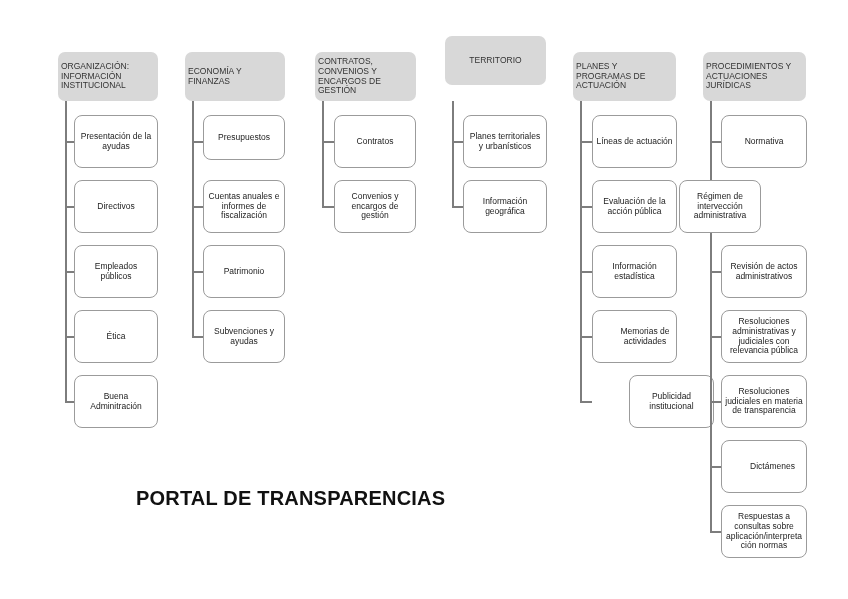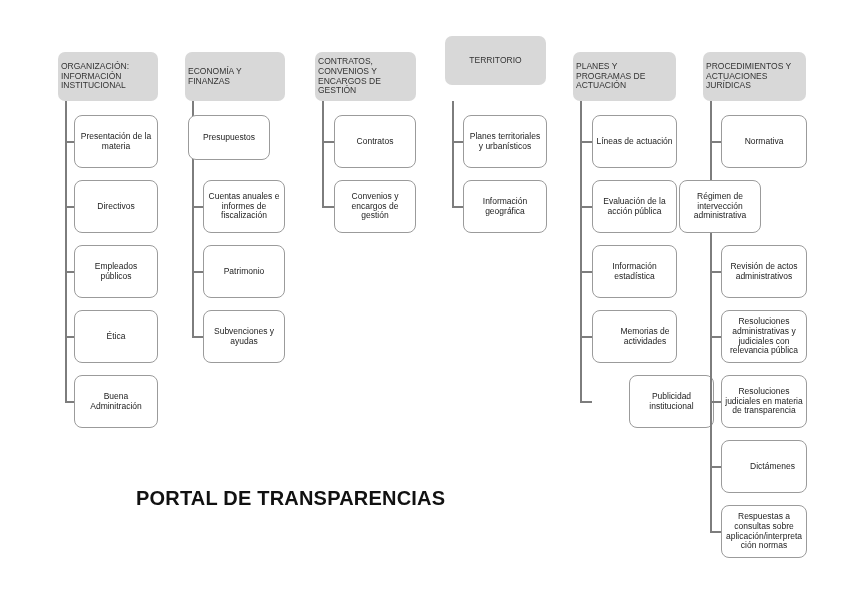--- a/index.html
+++ b/index.html
@@ -58,35 +58,35 @@
 </style>
 </head>
 <body>
 
 <div id="canvas">
   <div id="diagram">
       <div class="column">
         <div class="header-box" style="left: 58px; top: 52px; width: 100px; height: 49px;">ORGANIZACIÓN: INFORMACIÓN INSTITUCIONAL</div>
         <div class="vline" style="left: 65px; top: 101px; width: 2px; height: 300.5px;"></div>
         <div class="hline" style="left: 65px; top: 140.5px; width: 9px; height: 2px;"></div>
-        <div class="child-box" style="left: 74px; top: 115px; width: 84px; height: 53px;">Presentación de la materia</div>
+        <div class="child-box" style="left: 74px; top: 115px; width: 84px; height: 53px;">Presentación de la ayudas</div>
         <div class="hline" style="left: 65px; top: 205.5px; width: 9px; height: 2px;"></div>
         <div class="child-box" style="left: 74px; top: 180px; width: 84px; height: 53px;">Directivos</div>
         <div class="hline" style="left: 65px; top: 270.5px; width: 9px; height: 2px;"></div>
         <div class="child-box" style="left: 74px; top: 245px; width: 84px; height: 53px;">Empleados públicos</div>
         <div class="hline" style="left: 65px; top: 335.5px; width: 9px; height: 2px;"></div>
         <div class="child-box" style="left: 74px; top: 310px; width: 84px; height: 53px;">Ética</div>
         <div class="hline" style="left: 65px; top: 400.5px; width: 9px; height: 2px;"></div>
         <div class="child-box" style="left: 74px; top: 375px; width: 84px; height: 53px;">Buena Adminitración</div>
       </div>
       <div class="column">
         <div class="header-box" style="left: 185px; top: 52px; width: 100px; height: 49px;">ECONOMÍA Y FINANZAS</div>
         <div class="vline" style="left: 192px; top: 101px; width: 2px; height: 235.5px;"></div>
         <div class="hline" style="left: 192px; top: 140.5px; width: 11px; height: 2px;"></div>
-        <div class="child-box" style="left: 188px; top: 115px; width: 82px; height: 45px;">Presupuestos</div>
+        <div class="child-box" style="left: 203px; top: 115px; width: 82px; height: 45px;">Presupuestos</div>
         <div class="hline" style="left: 192px; top: 205.5px; width: 11px; height: 2px;"></div>
         <div class="child-box" style="left: 203px; top: 180px; width: 82px; height: 53px;">Cuentas anuales e informes de fiscalización</div>
         <div class="hline" style="left: 192px; top: 270.5px; width: 11px; height: 2px;"></div>
         <div class="child-box" style="left: 203px; top: 245px; width: 82px; height: 53px;">Patrimonio</div>
         <div class="hline" style="left: 192px; top: 335.5px; width: 11px; height: 2px;"></div>
         <div class="child-box" style="left: 203px; top: 310px; width: 82px; height: 53px;">Subvenciones y ayudas</div>
       </div>
       <div class="column">
         <div class="header-box" style="left: 315px; top: 52px; width: 101px; height: 49px;">CONTRATOS, CONVENIOS Y ENCARGOS DE GESTIÓN</div>
         <div class="vline" style="left: 322px; top: 101px; width: 2px; height: 105.5px;"></div>

